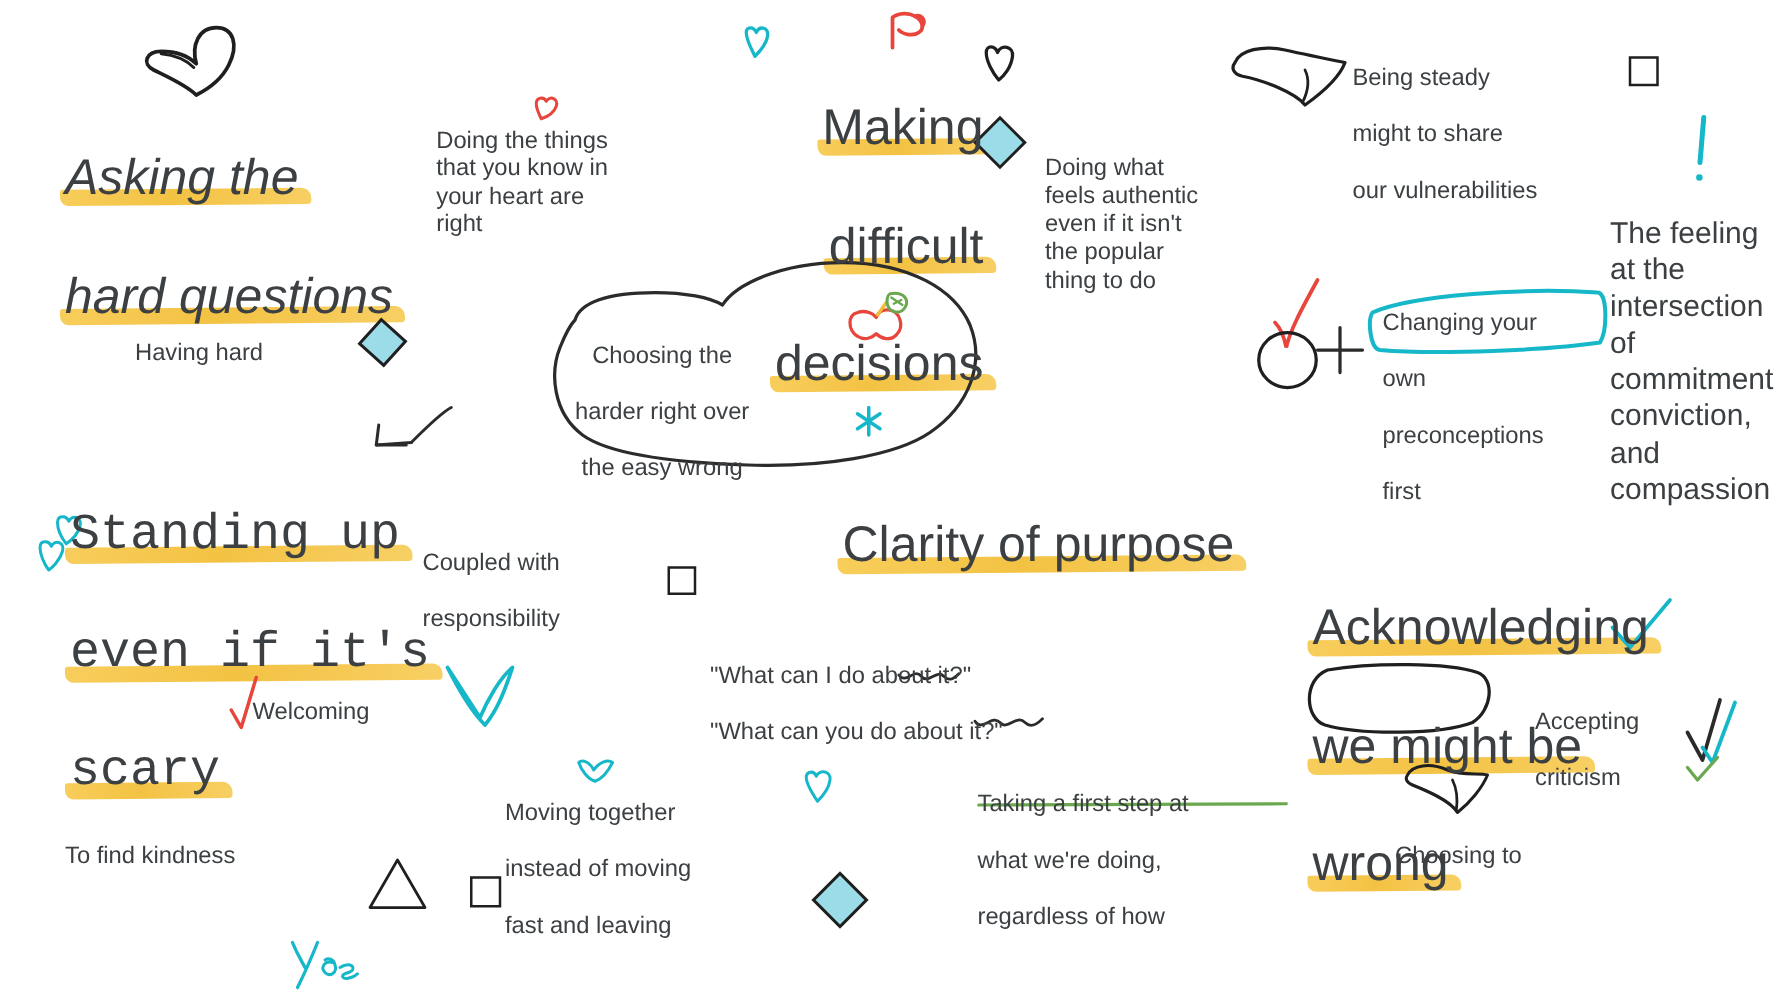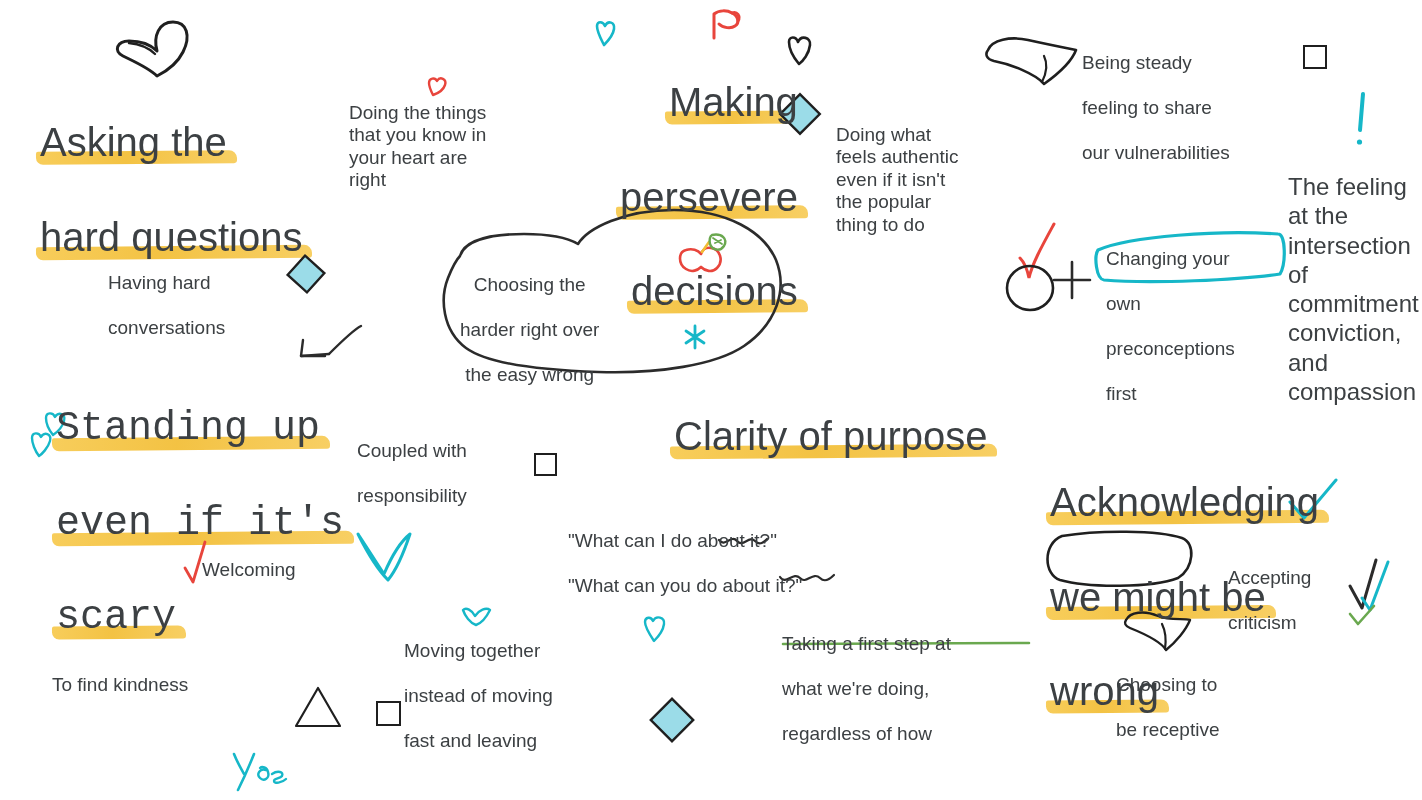--- a/index.html
+++ b/index.html
@@ -239,51 +239,50 @@
       <path d="M6 58 L14 68 L30 50" fill="none" stroke="#6aa84f" stroke-width="2.6" stroke-linecap="round" stroke-linejoin="round"></path>
     </svg>
   </div>
 
   <div class="deco" style="left:781px;top:640px;">
     <svg width="250" height="8" viewBox="0 0 250 8">
       <path d="M2 4 L248 3" fill="none" stroke="#6aa84f" stroke-width="2.6" stroke-linecap="round"></path>
     </svg>
   </div>
 
-  <div class="note sz-xl" style="left:40px;top:72px;">
+  <div class="note sz-xl" style="left:52px;top:72px;font-style:italic;">
     <div><span class="hl">Asking the</span></div>
     <div><span class="hl">hard questions</span></div>
   </div>
 
   <div class="note sz-md" style="left:349px;top:102px;">Doing the things
 that you know in
 your heart are
 right</div>
 
   <div class="note sz-xl" style="left:620px;top:32px;text-align:right;">
     <div><span class="hl">Making</span></div>
-    <div><span class="hl">persevere</span></div>
+    <div><span class="hl">difficult</span></div>
     <div><span class="hl">decisions</span></div>
   </div>
 
   <div class="note sz-md" style="left:1082px;top:30px;">
     <div>Being steady</div>
-    <div>feeling to share</div>
+    <div>might to share</div>
     <div>our vulnerabilities</div>
   </div>
 
   <div class="note sz-md" style="left:836px;top:124px;">Doing what
 feels authentic
 even if it isn't
 the popular
 thing to do</div>
 
   <div class="note sz-md" style="left:108px;top:250px;">
     <div>Having hard</div>
-    <div>conversations</div>
   </div>
 
   <div class="note sz-md" style="left:460px;top:252px;text-align:center;">
     <div>Choosing the</div>
     <div>harder right over</div>
     <div>the easy wrong</div>
   </div>
 
   <div class="note sz-md" style="left:1106px;top:226px;">
     <div>Changing your</div>
@@ -300,21 +299,21 @@
 conviction,
 and
 compassion</div>
 
   <div class="note sz-xl" style="left:56px;top:358px;font-family:Liberation Mono, monospace;">
     <div><span class="hl">Standing up</span></div>
     <div><span class="hl">even if it's</span></div>
     <div><span class="hl">scary</span></div>
   </div>
 
-  <div class="note sz-md" style="left:357px;top:418px;">
+  <div class="note sz-md" style="left:338px;top:418px;">
     <div>Coupled with</div>
     <div>responsibility</div>
   </div>
 
   <div class="note sz-xl" style="left:674px;top:366px;">
     <div><span class="hl">Clarity of purpose</span></div>
   </div>
 
   <div class="note sz-xl" style="left:1050px;top:432px;">
     <div><span class="hl">Acknowledging</span></div>
@@ -345,21 +344,20 @@
 
   <div class="note sz-md" style="left:782px;top:611px;">
     <div><span>Taking a first step</span><span> at</span></div>
     <div>what we're doing,</div>
     <div>regardless of how</div>
     
   </div>
 
   <div class="note sz-md" style="left:1116px;top:652px;">
     <div>Choosing to</div>
-    <div>be receptive</div>
     
   </div>
 
   <div class="note sz-md" style="left:52px;top:652px;">
     <div>To find kindness</div>
     
   </div>
 
 </div>
 

